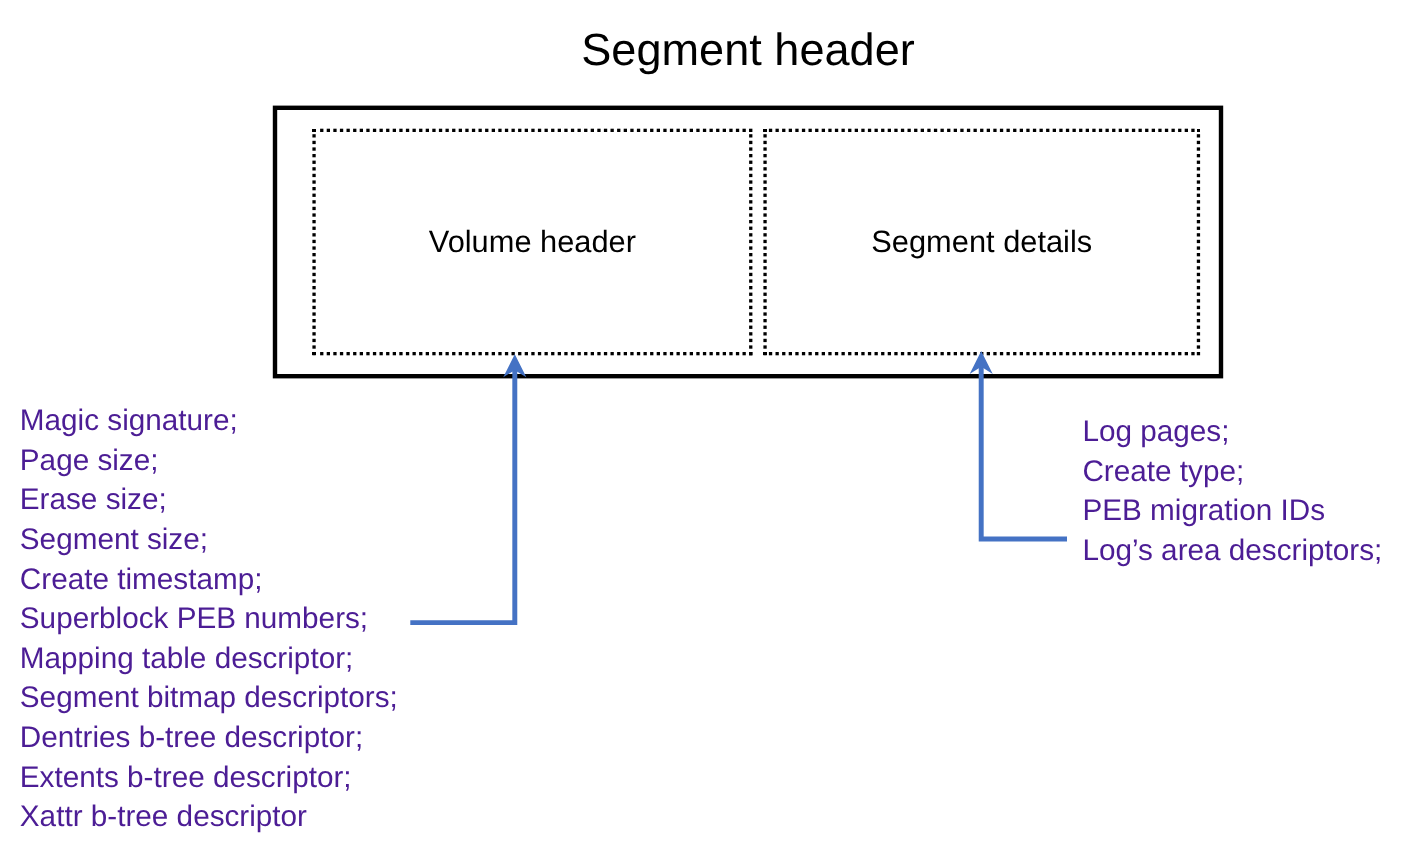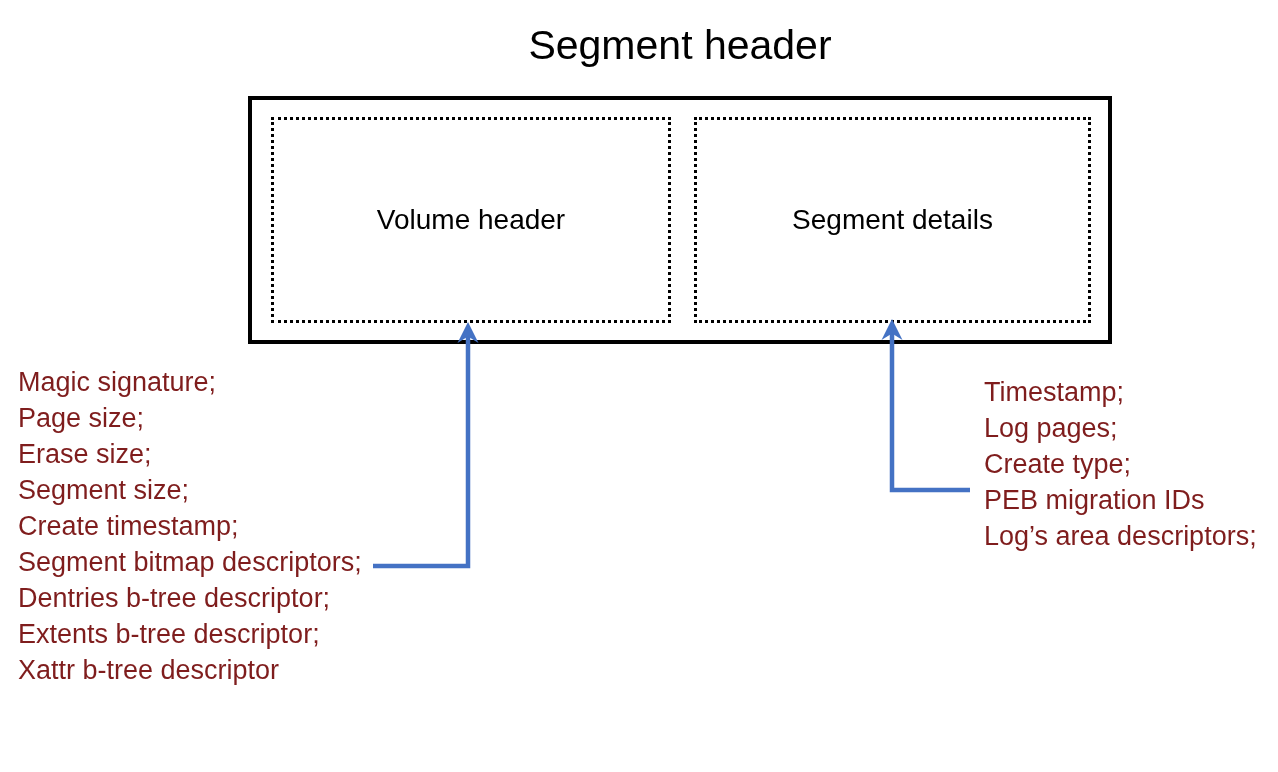--- a/index.html
+++ b/index.html
@@ -38,29 +38,29 @@
   .inner-box {
     position: absolute;
     top: 17px;
     height: 206px;
     box-sizing: border-box;
     border: 3px dotted #000000;
     display: flex;
     align-items: center;
     justify-content: center;
   }
-  .inner-box.left  { left: 19px;  width: 400px; }
+  .inner-box.left  { left: 32px;  width: 400px; }
   .inner-box.right { left: 442px; width: 397px; text-align: center; }
   .inner-box .box-label {
     font-size: 28px;
     color: #000000;
   }
   .field-list {
     position: absolute;
-    color: #7f1d1d;
+    color: #4c1d95;
     font-size: 27px;
     line-height: 36px;
     white-space: nowrap;
   }
   .field-list.left  { left: 18px;  top: 364px; }
   .field-list.right { left: 984px; top: 374px; }
   .arrow-layer {
     position: absolute;
     left: 0;
     top: 0;
@@ -84,28 +84,29 @@
       <span class="box-label">Segment details</span>
     </div>
   </div>
 
   <div class="field-list left">
       <div>Magic signature;</div>
       <div>Page size;</div>
       <div>Erase size;</div>
       <div>Segment size;</div>
       <div>Create timestamp;</div>
+      <div>Superblock PEB numbers;</div>
+      <div>Mapping table descriptor;</div>
       <div>Segment bitmap descriptors;</div>
       <div>Dentries b-tree descriptor;</div>
       <div>Extents b-tree descriptor;</div>
       <div>Xattr b-tree descriptor</div>
     </div>
 
   <div class="field-list right">
-      <div>Timestamp;</div>
       <div>Log pages;</div>
       <div>Create type;</div>
       <div>PEB migration IDs</div>
       <div>Log’s area descriptors;</div>
     </div>
 
   <svg class="arrow-layer" viewBox="0 0 1278 772" xmlns="http://www.w3.org/2000/svg">
     <g>
       <polyline points="373,566 468,566 468,336" fill="none" stroke-width="4.5" stroke="#4472C4"></polyline>
       <polygon points="468,322 457.5,343 468,336.5 478.5,343" stroke="none" fill="#4472C4"></polygon>

